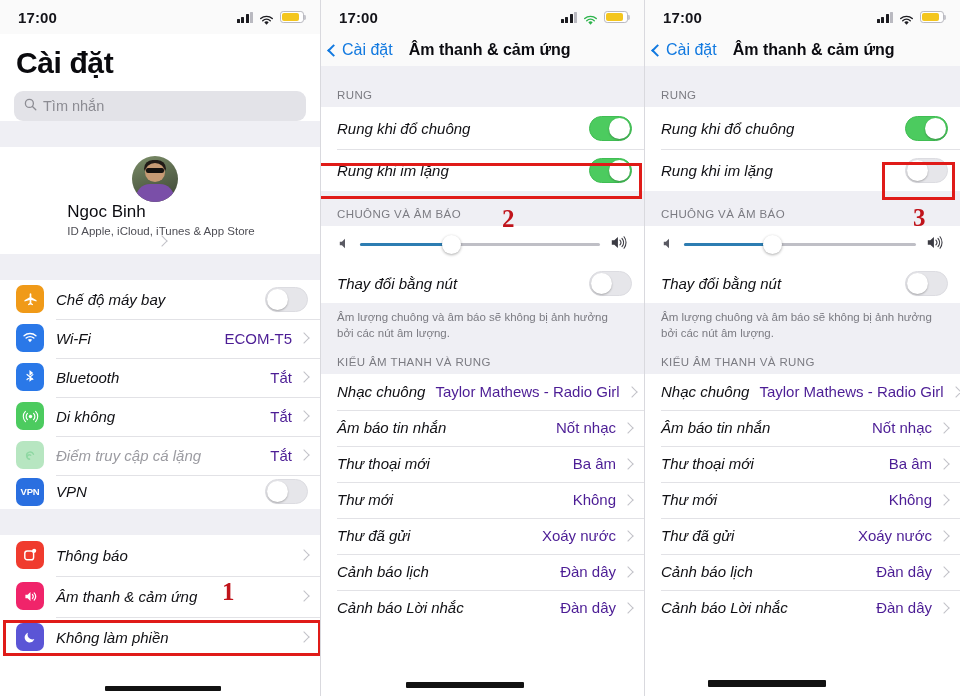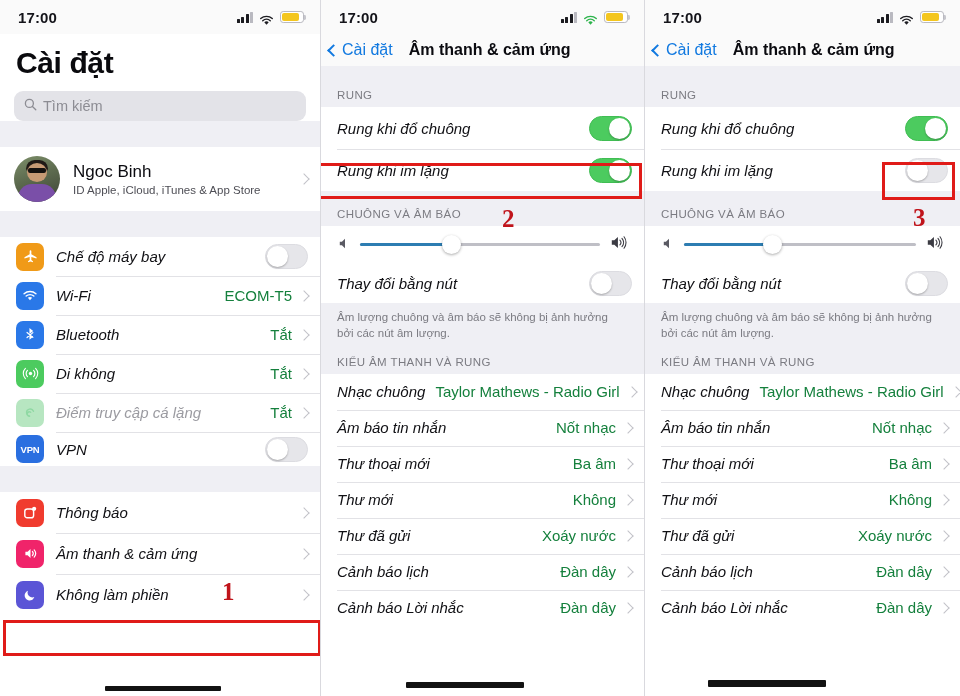--- a/index.html
+++ b/index.html
@@ -88,38 +88,38 @@
     padding-left: 16px; padding-right: 12px;
   }
   .row + .row::before {
     content: ""; position: absolute; left: 16px; right: 0; top: 0;
     height: 1px; background: #e2e2e6;
   }
   .row.inset + .row.inset::before { left: 56px; }
   .row-label { font-size: 15px; color: #101014; flex: 1 1 auto; white-space: nowrap; font-style: italic; }
   .row-label.dim { color: #9b9ba1; }
   .row-value {
-    font-size: 15px; color: #15803d; margin-right: 6px; white-space: nowrap;
+    font-size: 15px; color: #4c1d95; margin-right: 6px; white-space: nowrap;
   }
   .chev {
     width: 8px; height: 8px;
     border-right: 1.6px solid #c2c2c8; border-top: 1.6px solid #c2c2c8;
     transform: rotate(45deg); flex: 0 0 auto; margin-left: 2px;
   }
 
   
   .appicon {
     width: 28px; height: 28px; border-radius: 7px;
     margin-right: 12px; flex: 0 0 auto;
     display: flex; align-items: center; justify-content: center;
     color: #fff;
   }
 
   
-  .acct-row { padding: 9px 12px 9px 14px; align-items: center; }
+  .acct-row { padding: 9px 12px 9px 14px; align-items: center; flex-direction: column; }
   .avatar {
     width: 46px; height: 46px; border-radius: 50%;
     margin-right: 13px; flex: 0 0 auto; overflow: hidden;
     background: linear-gradient(160deg,#7d8f6a 0%,#5d6b4f 45%,#3d4435 100%);
     position: relative;
   }
   .avatar .head {
     position: absolute; left: 13px; top: 7px; width: 20px; height: 19px;
     border-radius: 50%; background: #c69a74;
   }
@@ -246,21 +246,21 @@
 
     <div class="big-title">Cài đặt</div>
 
     <div class="searchbar">
       <span>
         <svg viewBox="0 0 14 14" width="13" height="13">
             <circle cx="5.8" cy="5.8" r="4.3" stroke="#8c8c93" stroke-width="1.4" fill="none"></circle>
             <line x1="9.1" y1="9.1" x2="12.7" y2="12.7" stroke="#8c8c93" stroke-width="1.4" stroke-linecap="round"></line>
           </svg>
       </span>
-      <span class="search-ph">Tìm kiếm</span>
+      <span class="search-ph">Tìm nhắn</span>
     </div>
 
     <div class="gap" style="height:26px"></div>
 
     <div class="group">
       <div class="row acct-row">
         <div class="avatar">
           <span class="body"></span>
             <span class="hair"></span>
             <span class="head"></span>

